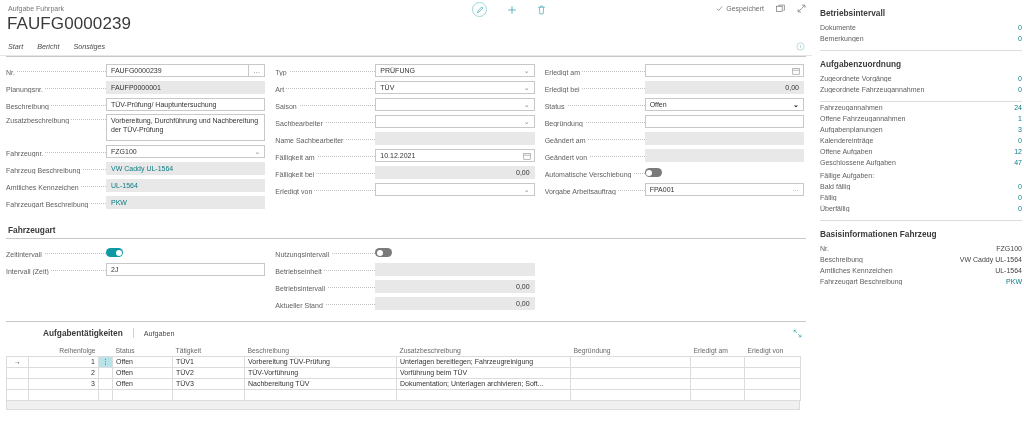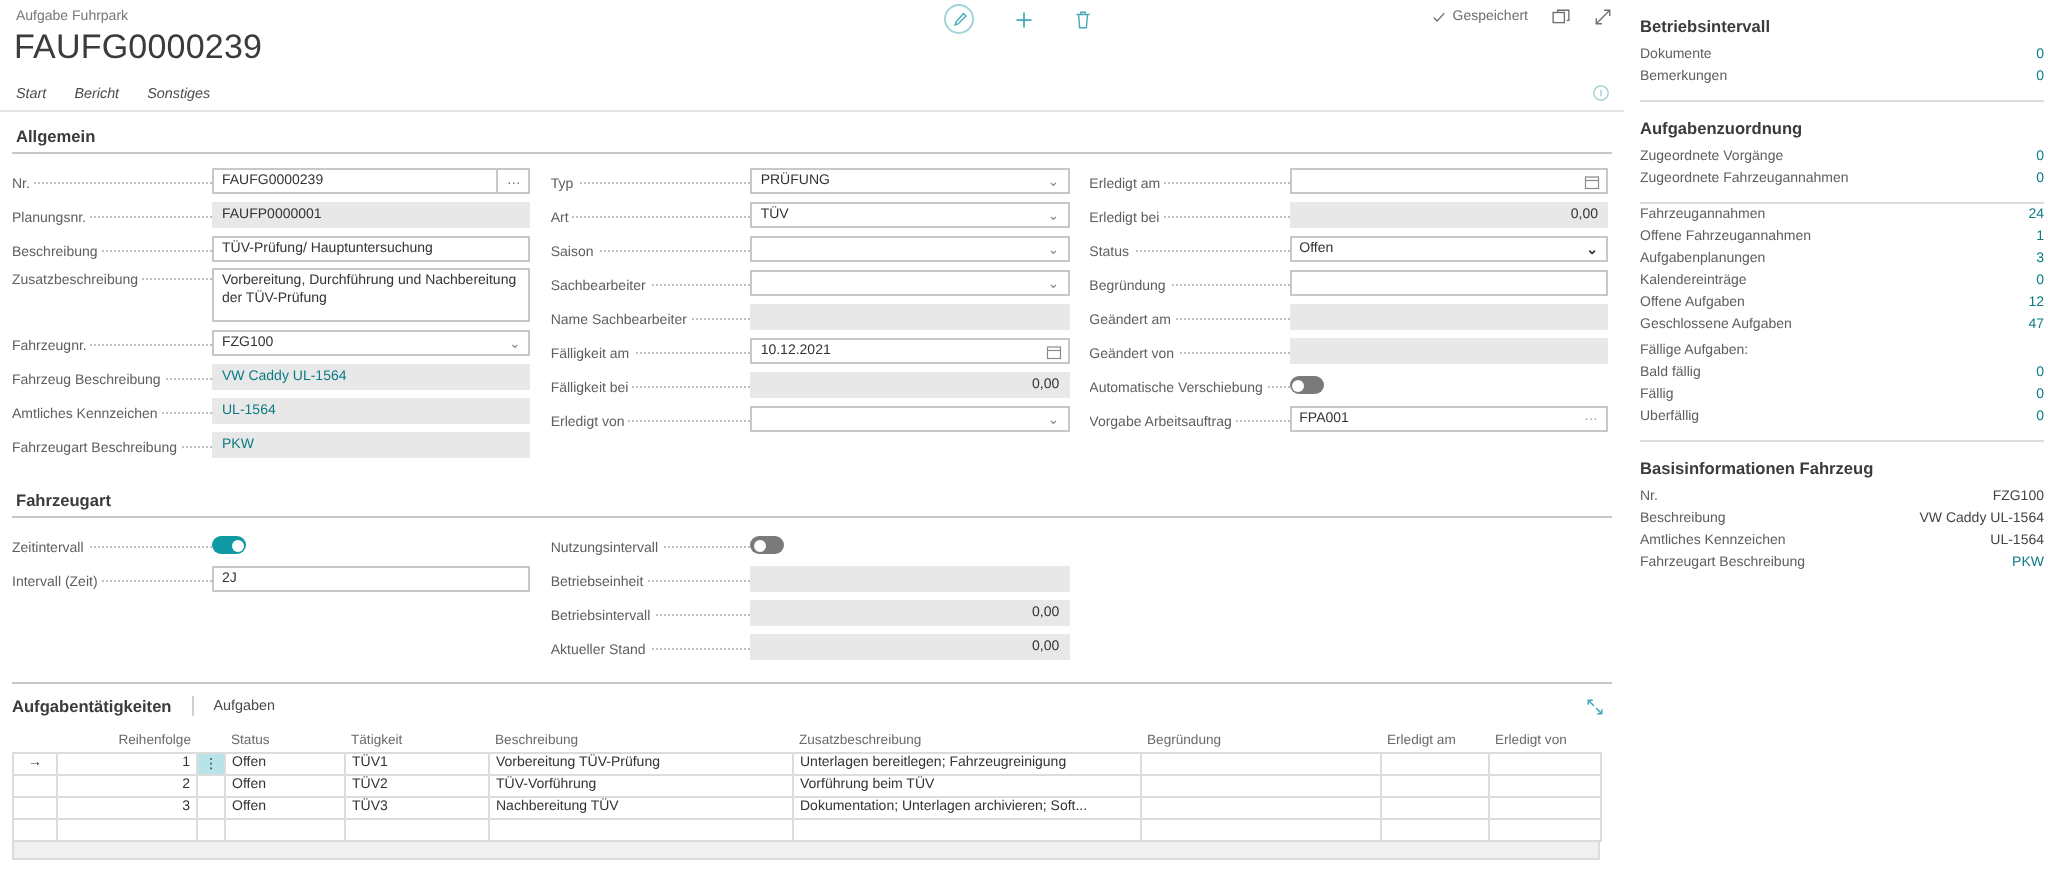--- a/index.html
+++ b/index.html
@@ -72,21 +72,21 @@
     font-size:7px; color:#6a6a6a; cursor:pointer; background:#fff;
   }
   .ellipsis-in { position:absolute; right:4px; top:1px; font-size:7px; color:#9a9a9a; }
 
   .toggle { width:17px; height:9px; border-radius:5px; background:#7a7a7a; position:relative; cursor:pointer; }
   .toggle .knob { position:absolute; width:6px; height:6px; border-radius:50%; background:#fff; top:1.5px; left:1.5px; }
   .toggle.on { background:#0f9aa3; }
   .toggle.on .knob { left:9.5px; }
 
   
-  .tbl-hdr { display:flex; gap:10px; padding:6px 6px 0 6px; }
+  .tbl-hdr { display:flex; align-items:center; gap:10px; padding:6px 6px 0 6px;margin-left:37px; }
   .tbl-hdr-title { font-size:8.3px; font-weight:600; color:#3b3b3b; }
   .tbl-sep { width:1px; height:10px; background:#d0d0d0; }
   .tbl-manage { font-size:7.2px; color:#4a4a4a; cursor:pointer; }
   .tbl-expand { margin-left:auto; margin-right:4px; }
 
   table.grid { border-collapse:collapse; width:794px; margin:7px 0 0 6px; font-size:7px; table-layout:fixed; }
   table.grid th {
     font-weight:400; color:#6a6a6a; font-size:6.8px; text-align:left;
     padding:0 3px 2px 3px; border:none; height:11px; vertical-align:bottom;
   }
@@ -168,21 +168,20 @@
       </div>
       <div class="tab-info ico-btn">
         <svg width="9" height="9" viewBox="0 0 16 16">
           <circle cx="8" cy="8" r="6.4" fill="none" stroke="#9ecbd0" stroke-width="1.2"></circle>
           <path d="M8 5.2v5.6" stroke="#9ecbd0" stroke-width="1.2"></path>
         </svg>
       </div>
     </div>
 
     <div class="sec">
-      <div class="sec-title">Allgemein</div>
       <div class="sec-rule"></div>
 
       <div class="cols">
 
         <div class="col">
 
           <div class="fr">
             <div class="lbl"><span>Nr.</span></div>
             <div class="fld">FAUFG0000239</div>
             <div class="ellipsis-btn">…</div>

